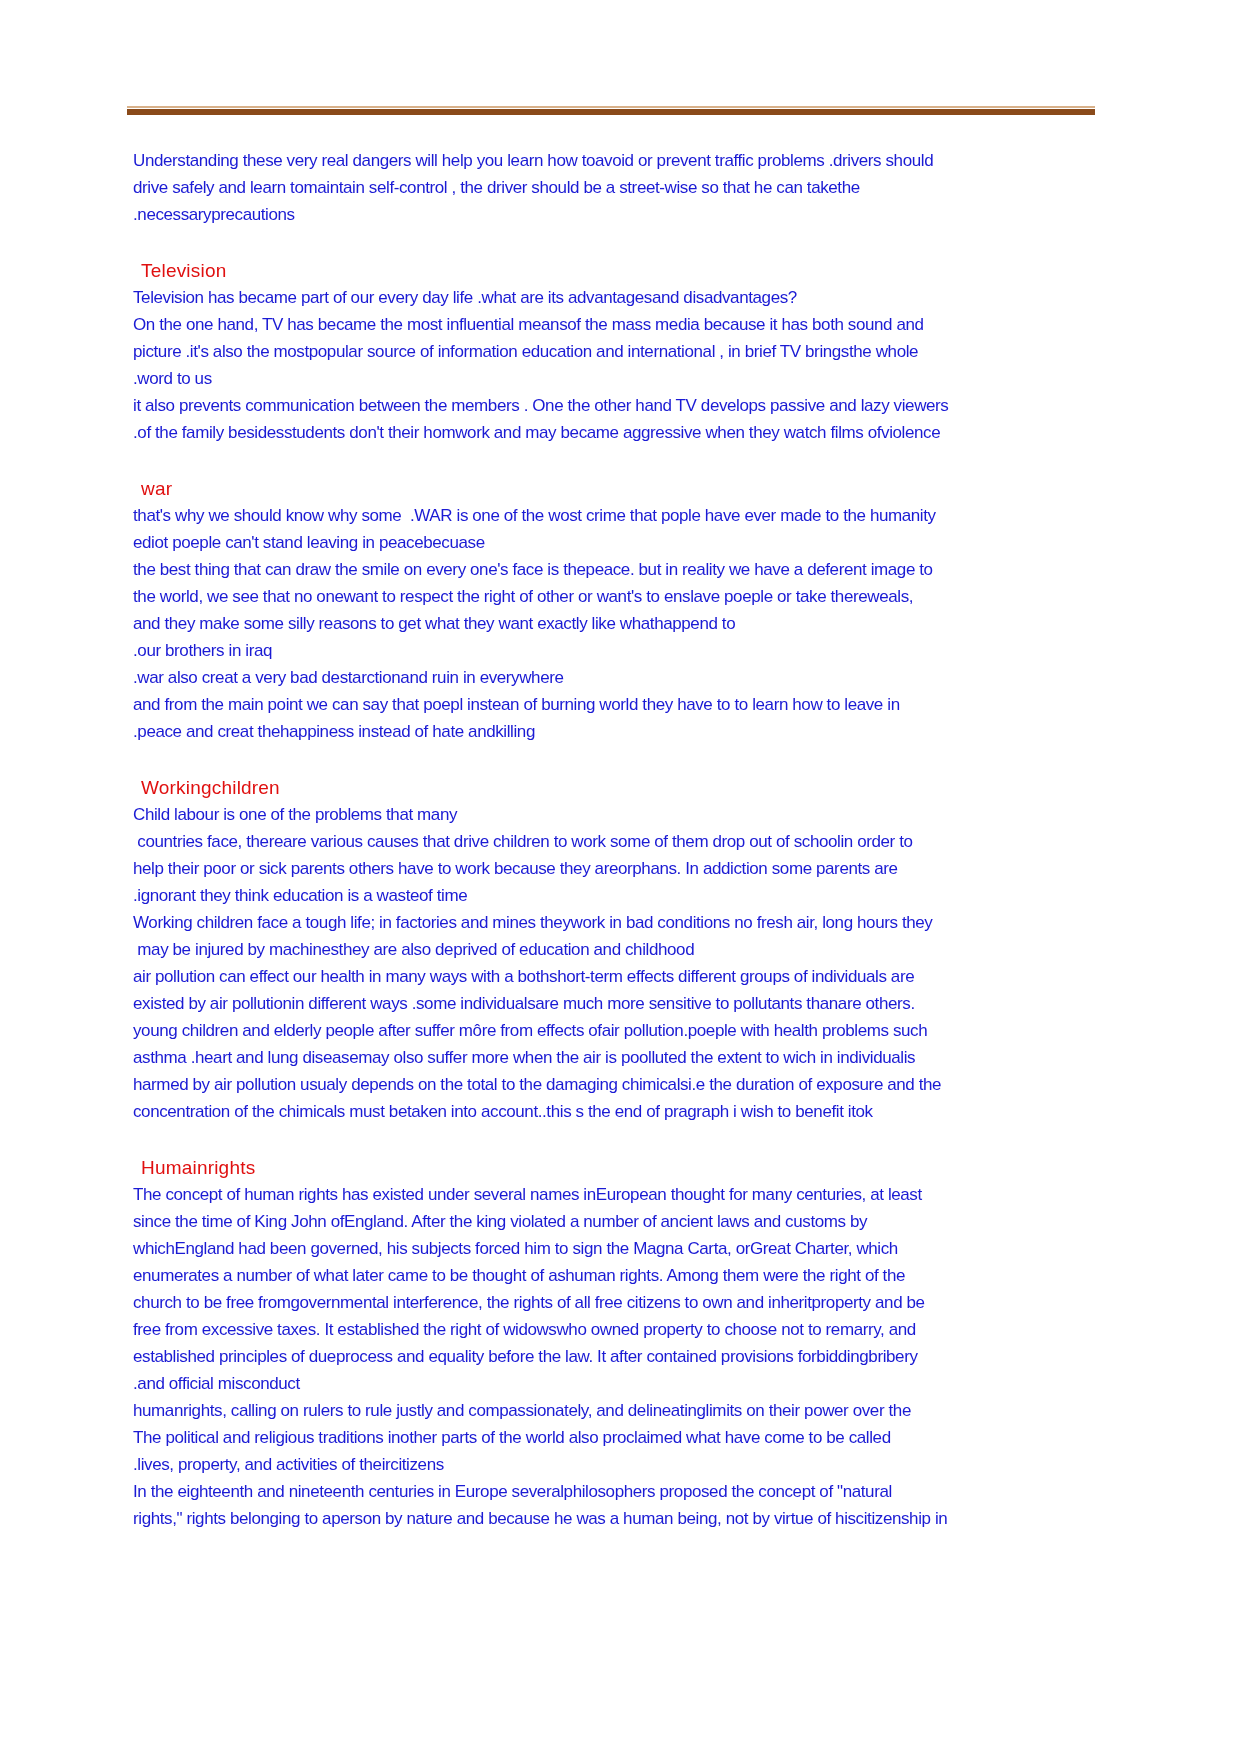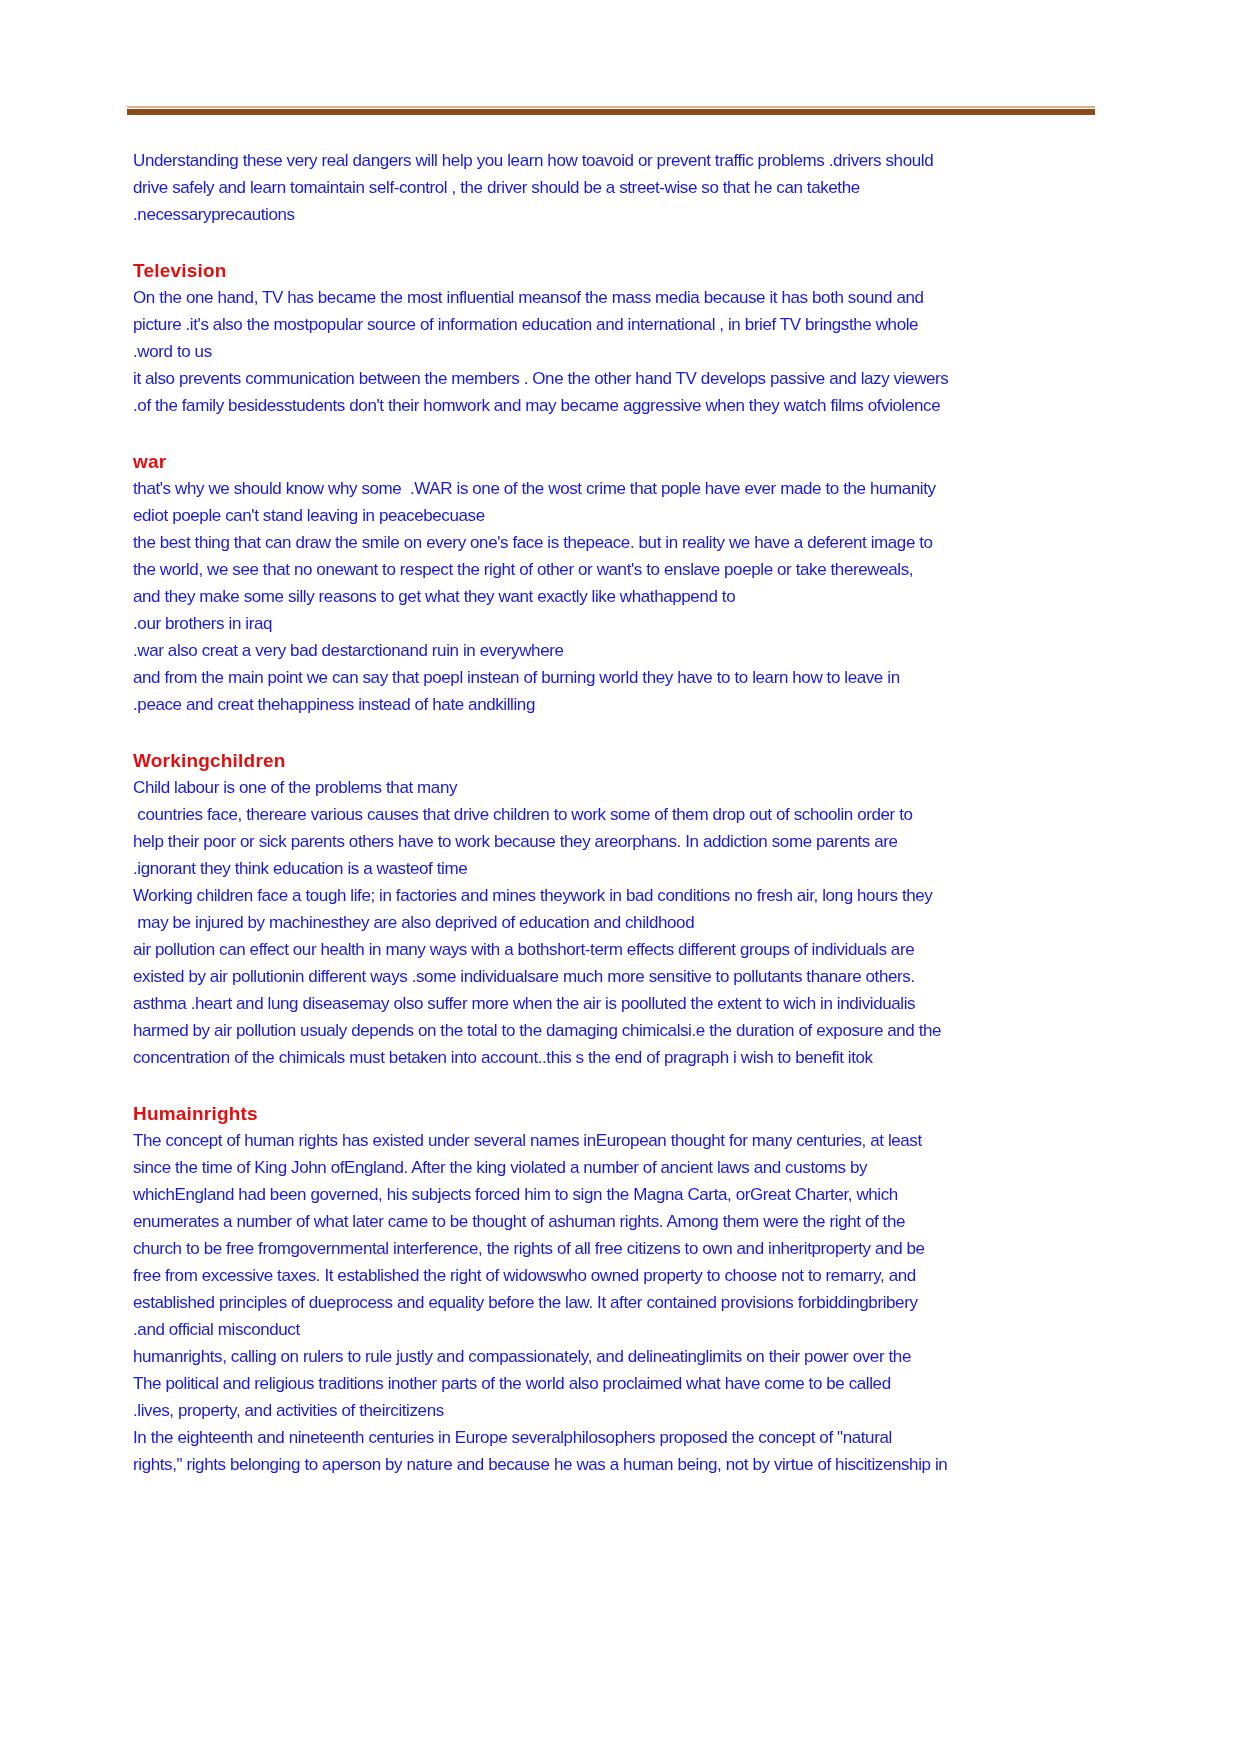--- a/index.html
+++ b/index.html
@@ -35,24 +35,24 @@
   .doc-body {
     position: absolute;
     left: 133px;
     top: 147px;
     width: 1005px;
   }
   .doc-section { margin: 0; }
   .heading {
     color: var(--heading-color, #e01010);
     font-size: 19px;
-    font-weight: bold;
+    font-weight: normal;
     line-height: 27px;
     letter-spacing: 0.2px;
-    margin: 29px 0 0 0;
+    margin: 29px 0 0 8px;
   }
   .line {
     color: var(--body-color, #1b1bd4);
     font-size: 17px;
     font-weight: 500;
     line-height: 27px;
     letter-spacing: -0.4px;
     white-space: pre-wrap;
   }
 </style>
@@ -65,20 +65,21 @@
     <div class="rule-thick"></div>
   </div>
   <div class="doc-body">
       <section class="doc-section">
         <div class="line">Understanding these very real dangers will help you learn how toavoid or prevent traffic problems .drivers should</div>
         <div class="line">drive safely and learn tomaintain self-control , the driver should be a street-wise so that he can takethe</div>
         <div class="line">.necessaryprecautions</div>
       </section>
       <section class="doc-section">
         <h2 class="heading">Television</h2>
+        <div class="line">Television has became part of our every day life .what are its advantagesand disadvantages?</div>
         <div class="line">On the one hand, TV has became the most influential meansof the mass media because it has both sound and</div>
         <div class="line">picture .it's also the mostpopular source of information education and international , in brief TV bringsthe whole</div>
         <div class="line">.word to us</div>
         <div class="line">it also prevents communication between the members . One the other hand TV develops passive and lazy viewers</div>
         <div class="line">.of the family besidesstudents don't their homwork and may became aggressive when they watch films ofviolence</div>
       </section>
       <section class="doc-section">
         <h2 class="heading">war</h2>
         <div class="line">that's why we should know why some  .WAR is one of the wost crime that pople have ever made to the humanity</div>
         <div class="line">ediot poeple can't stand leaving in peacebecuase</div>
@@ -95,20 +96,21 @@
         <div class="line">Child labour is one of the problems that many</div>
         <div class="line"> countries face, thereare various causes that drive children to work some of them drop out of schoolin order to</div>
         <div class="line">help their poor or sick parents others have to work because they areorphans. In addiction some parents are</div>
         <div class="line">.ignorant they think education is a wasteof time</div>
         <div class="line">Working children face a tough life; in factories and mines theywork in bad conditions no fresh air, long hours they</div>
         <div class="line"> may be injured by machinesthey are also deprived of education and childhood</div>
       </section>
       <section class="doc-section">
         <div class="line">air pollution can effect our health in many ways with a bothshort-term effects different groups of individuals are</div>
         <div class="line">existed by air pollutionin different ways .some individualsare much more sensitive to pollutants thanare others.</div>
+        <div class="line">young children and elderly people after suffer môre from effects ofair pollution.poeple with health problems such</div>
         <div class="line">asthma .heart and lung diseasemay olso suffer more when the air is poolluted the extent to wich in individualis</div>
         <div class="line">harmed by air pollution usualy depends on the total to the damaging chimicalsi.e the duration of exposure and the</div>
         <div class="line">concentration of the chimicals must betaken into account..this s the end of pragraph i wish to benefit itok</div>
       </section>
       <section class="doc-section">
         <h2 class="heading">Humainrights</h2>
         <div class="line">The concept of human rights has existed under several names inEuropean thought for many centuries, at least</div>
         <div class="line">since the time of King John ofEngland. After the king violated a number of ancient laws and customs by</div>
         <div class="line">whichEngland had been governed, his subjects forced him to sign the Magna Carta, orGreat Charter, which</div>
         <div class="line">enumerates a number of what later came to be thought of ashuman rights. Among them were the right of the</div>

